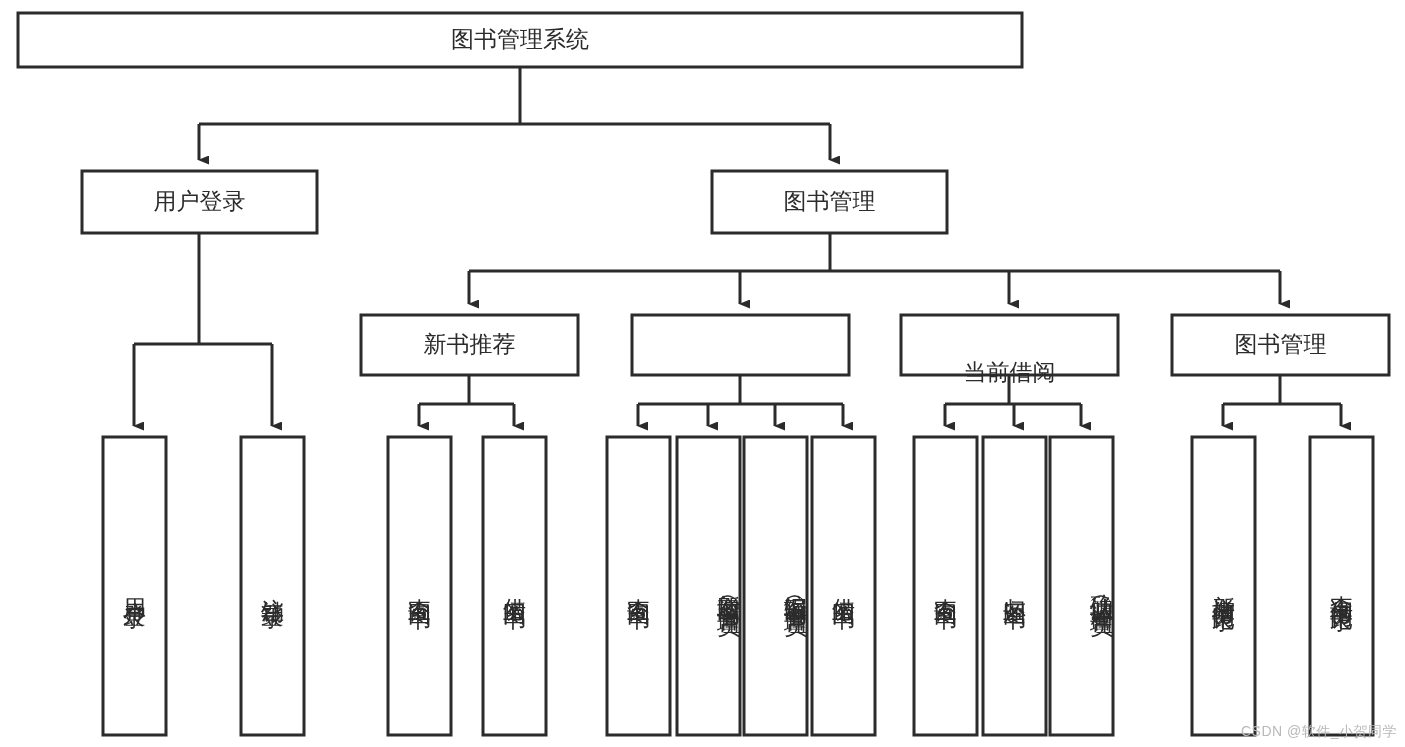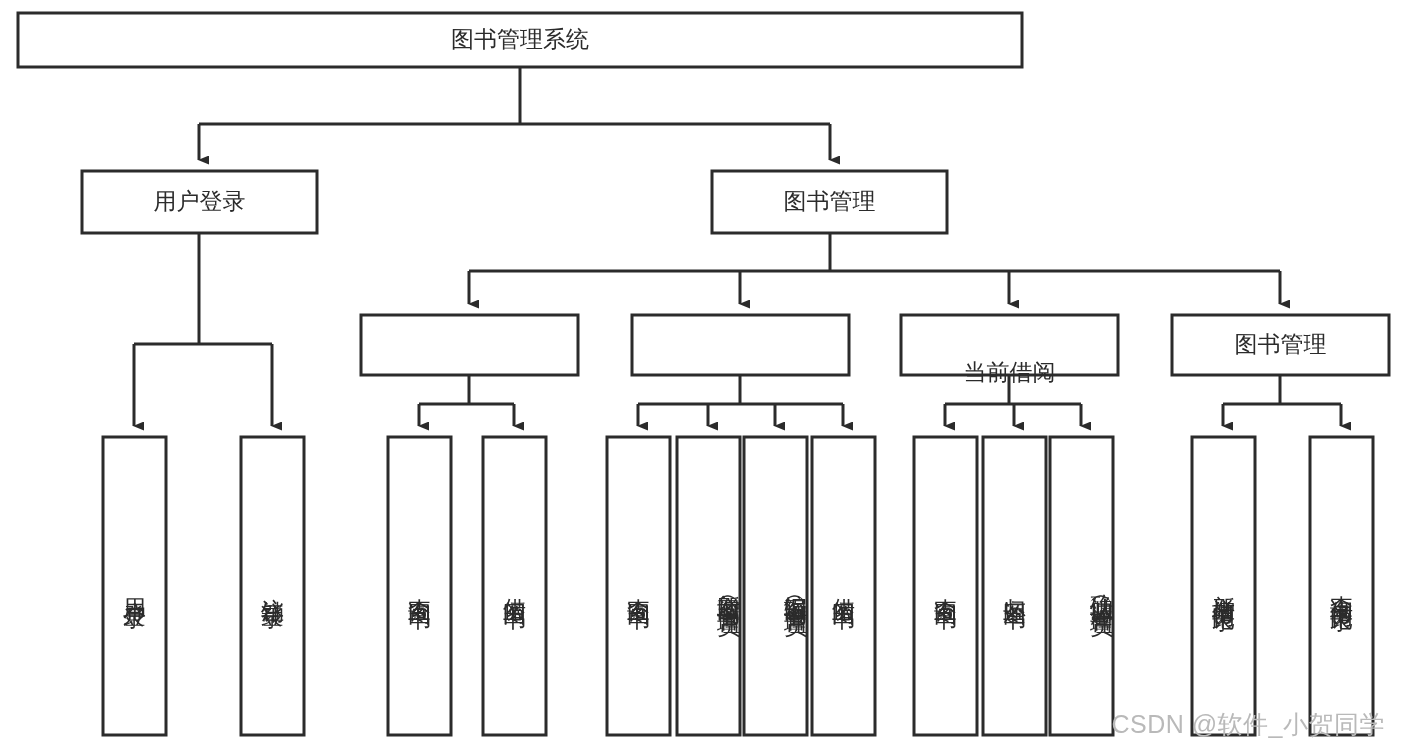--- a/index.html
+++ b/index.html
@@ -61,23 +61,23 @@
     line-height: 1;
     align-items: flex-start;
     padding-top: 6px;
   }
   .label-v.vcenter {
     align-items: center;
     padding-top: 0;
   }
   .watermark {
     position: absolute;
-    right: 20px;
+    right: 8px;
     bottom: 6px;
-    font-size: 25px;
+    font-size: 14px;
     color: #b9b9b9;
     font-family: "Liberation Sans", "DejaVu Sans", sans-serif;
     letter-spacing: 0.5px;
     user-select: none;
     margin-left: 15px;
   }
 </style>
 </head>
 <body>
 
@@ -157,20 +157,21 @@
     <path class="connector" d="M 1223 404 L 1341 404"></path>
     <path class="connector" d="M 1223 404 L 1223 426" marker-end="url(#arrowhead)"></path>
     <path class="connector" d="M 1341 404 L 1341 426" marker-end="url(#arrowhead)"></path>
   </svg>
 
   <div class="node-label label-h" style="left:18px; top:13px; width:1004px; height:54px;">图书管理系统</div>
 
   <div class="node-label label-h" style="left:82px; top:171px; width:235px; height:62px;">用户登录</div>
   <div class="node-label label-h" style="left:712px; top:171px; width:235px; height:62px;">图书管理</div>
 
+  <div class="node-label label-h" style="left:361px; top:315px; width:217px; height:60px;">新书推荐</div>
   <div class="node-label label-h" style="left:901px; top:315px; width:217px; height:60px;margin-top:28px;">当前借阅</div>
   <div class="node-label label-h" style="left:1172px; top:315px; width:217px; height:60px;">图书管理</div>
 
   <div class="node-label label-v vcenter" style="left:103px; top:437px; width:63px; height:298px;">用户登录</div>
   <div class="node-label label-v vcenter" style="left:241px; top:437px; width:63px; height:298px;">注销登录</div>
 
   <div class="node-label label-v vcenter" style="left:388px; top:437px; width:63px; height:298px;">查询图书</div>
   <div class="node-label label-v vcenter" style="left:483px; top:437px; width:63px; height:298px;">借阅图书</div>
 
   <div class="node-label label-v vcenter" style="left:607px; top:437px; width:63px; height:298px;">查询图书</div>

